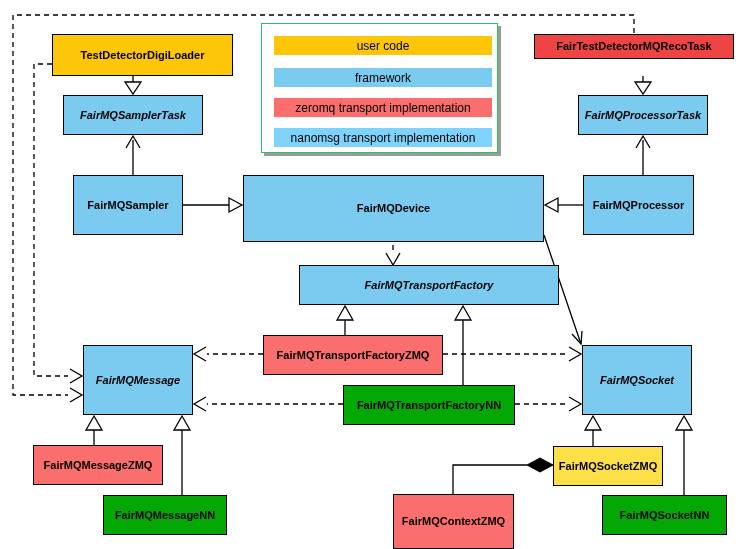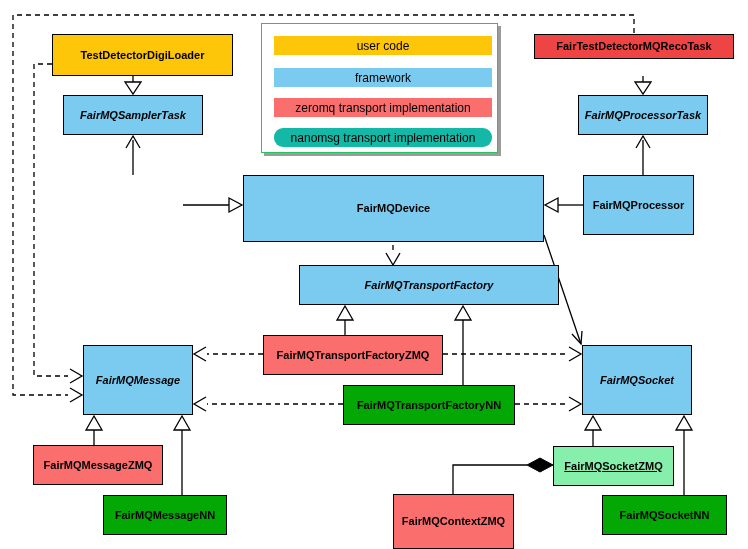--- a/index.html
+++ b/index.html
@@ -145,49 +145,50 @@
     <g>
       <path d="M453,494 V465 H527"></path>
       <polygon class="diamond" points="527,465 540,458 553,465 540,472"></polygon>
     </g>
   </svg>
 
   <div id="legend">
     <div class="legend-swatch" style="top: 12px; background: rgb(253, 198, 8);">user code</div>
     <div class="legend-swatch" style="top: 44px; background: rgb(123, 203, 241);">framework</div>
     <div class="legend-swatch" style="top: 74px; background: rgb(251, 110, 110);">zeromq transport implementation</div>
-    <div class="legend-swatch" style="top: 104px; background: #14b8a6; border-radius: 9px;">nanomsg transport implementation</div>
+    <div class="legend-swatch" style="top: 104px; background: #7dd3fc;">nanomsg transport implementation</div>
   </div>
 
   <div class="node" style="left: 52px; top: 34px; width: 181px; height: 42px; background: rgb(253, 198, 8);">TestDetectorDigiLoader</div>
 
   <div class="node" style="left: 534px; top: 34px; width: 200px; height: 25px; background: #ef4444;">FairTestDetectorMQRecoTask</div>
 
   <div class="node abstract" style="left: 63px; top: 95px; width: 140px; height: 40px; background: rgb(123, 203, 241);">FairMQSamplerTask</div>
 
   <div class="node abstract" style="left: 578px; top: 95px; width: 130px; height: 40px; background: rgb(123, 203, 241);">FairMQProcessorTask</div>
 
+  <div class="node" style="left: 73px; top: 175px; width: 110px; height: 60px; background: rgb(123, 203, 241);">FairMQSampler</div>
 
   <div class="node" style="left: 243px; top: 175px; width: 301px; height: 67px; background: rgb(123, 203, 241);">FairMQDevice</div>
 
   <div class="node" style="left: 583px; top: 175px; width: 111px; height: 60px; background: rgb(123, 203, 241);">FairMQProcessor</div>
 
   <div class="node abstract" style="left: 263px; top: 265px; width: 260px; height: 40px; background: rgb(123, 203, 241); margin-left: 36px;">FairMQTransportFactory</div>
 
   <div class="node" style="left: 263px; top: 335px; width: 180px; height: 40px; background: rgb(251, 110, 110);">FairMQTransportFactoryZMQ</div>
 
   <div class="node" style="left: 343px; top: 385px; width: 172px; height: 40px; background: rgb(4, 168, 4); text-align: right;">FairMQTransportFactoryNN</div>
 
   <div class="node abstract" style="left: 83px; top: 345px; width: 110px; height: 70px; background: rgb(123, 203, 241);">FairMQMessage</div>
 
   <div class="node abstract" style="left: 582px; top: 345px; width: 110px; height: 70px; background: rgb(123, 203, 241);">FairMQSocket</div>
 
   <div class="node" style="left: 33px; top: 445px; width: 130px; height: 40px; background: rgb(251, 110, 110);">FairMQMessageZMQ</div>
 
   <div class="node" style="left: 103px; top: 495px; width: 124px; height: 40px; background: rgb(4, 168, 4);">FairMQMessageNN</div>
 
-  <div class="node" style="left: 553px; top: 446px; width: 121px; height: 40px; background: #86efac; text-decoration: underline;">FairMQSocketZMQ</div>
+  <div class="node" style="left: 553px; top: 446px; width: 110px; height: 40px; background: #fde047;">FairMQSocketZMQ</div>
 
   <div class="node" style="left: 602px; top: 495px; width: 125px; height: 40px; background: rgb(4, 168, 4);">FairMQSocketNN</div>
 
   <div class="node" style="left: 393px; top: 494px; width: 121px; height: 55px; background: rgb(251, 110, 110);">FairMQContextZMQ</div>
 
 </div>
 
 </body></html>

